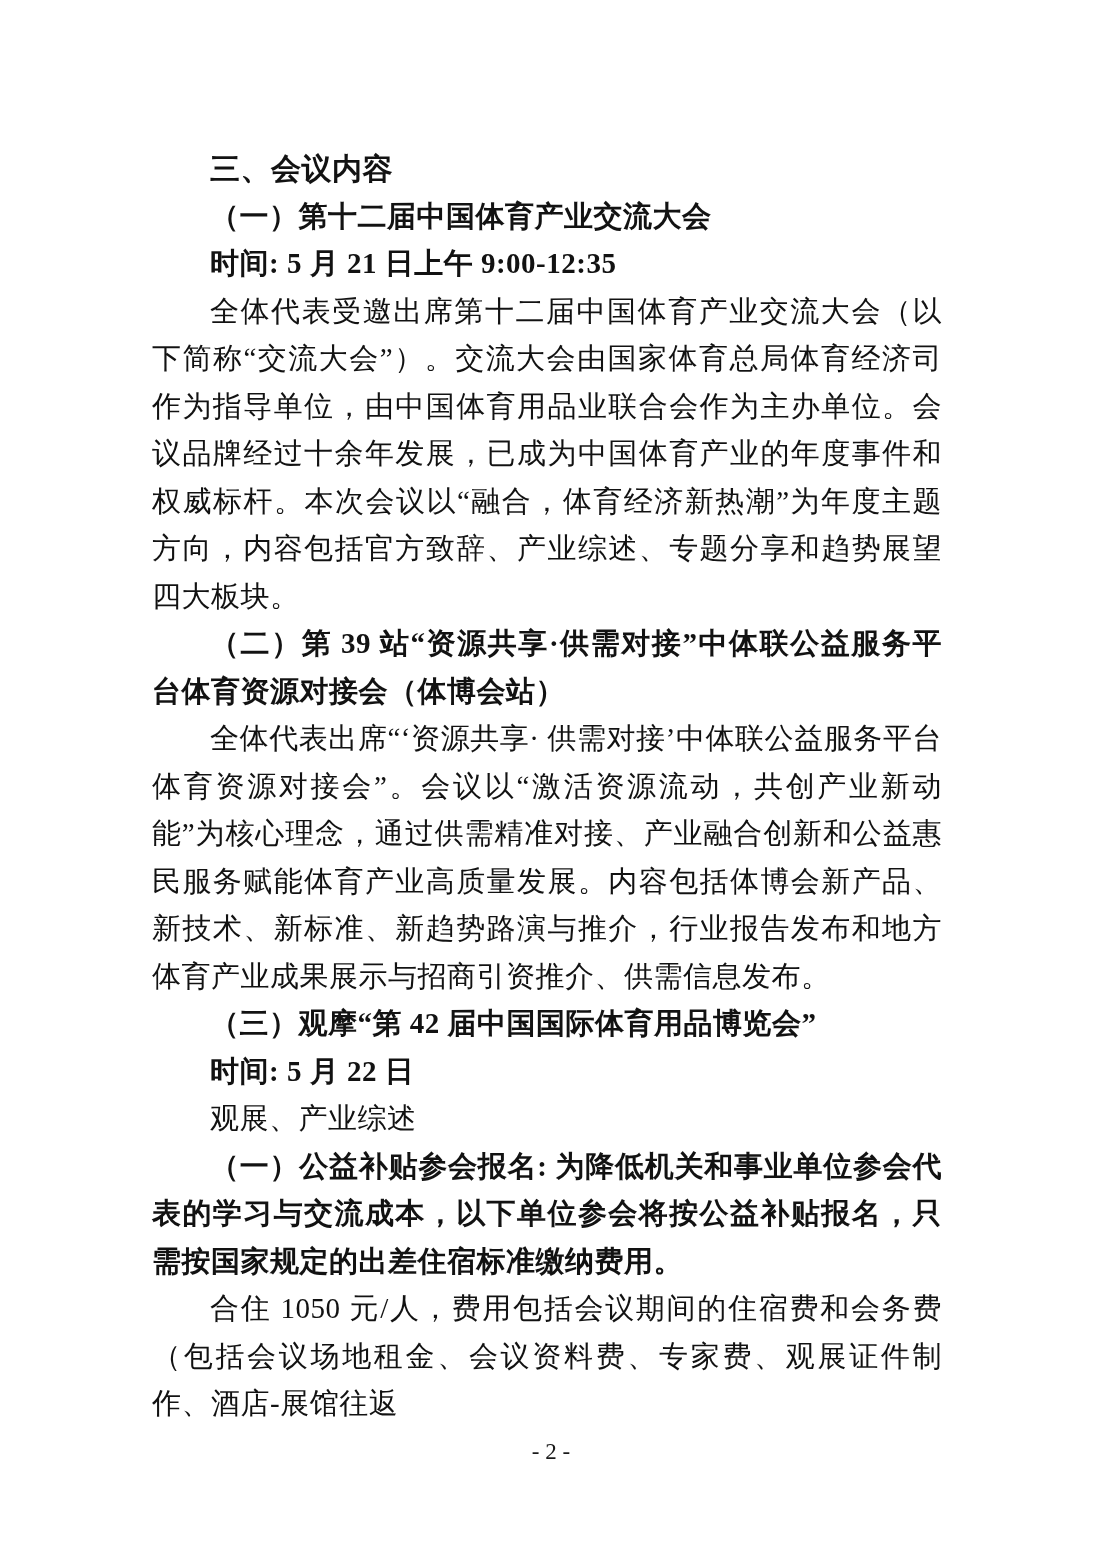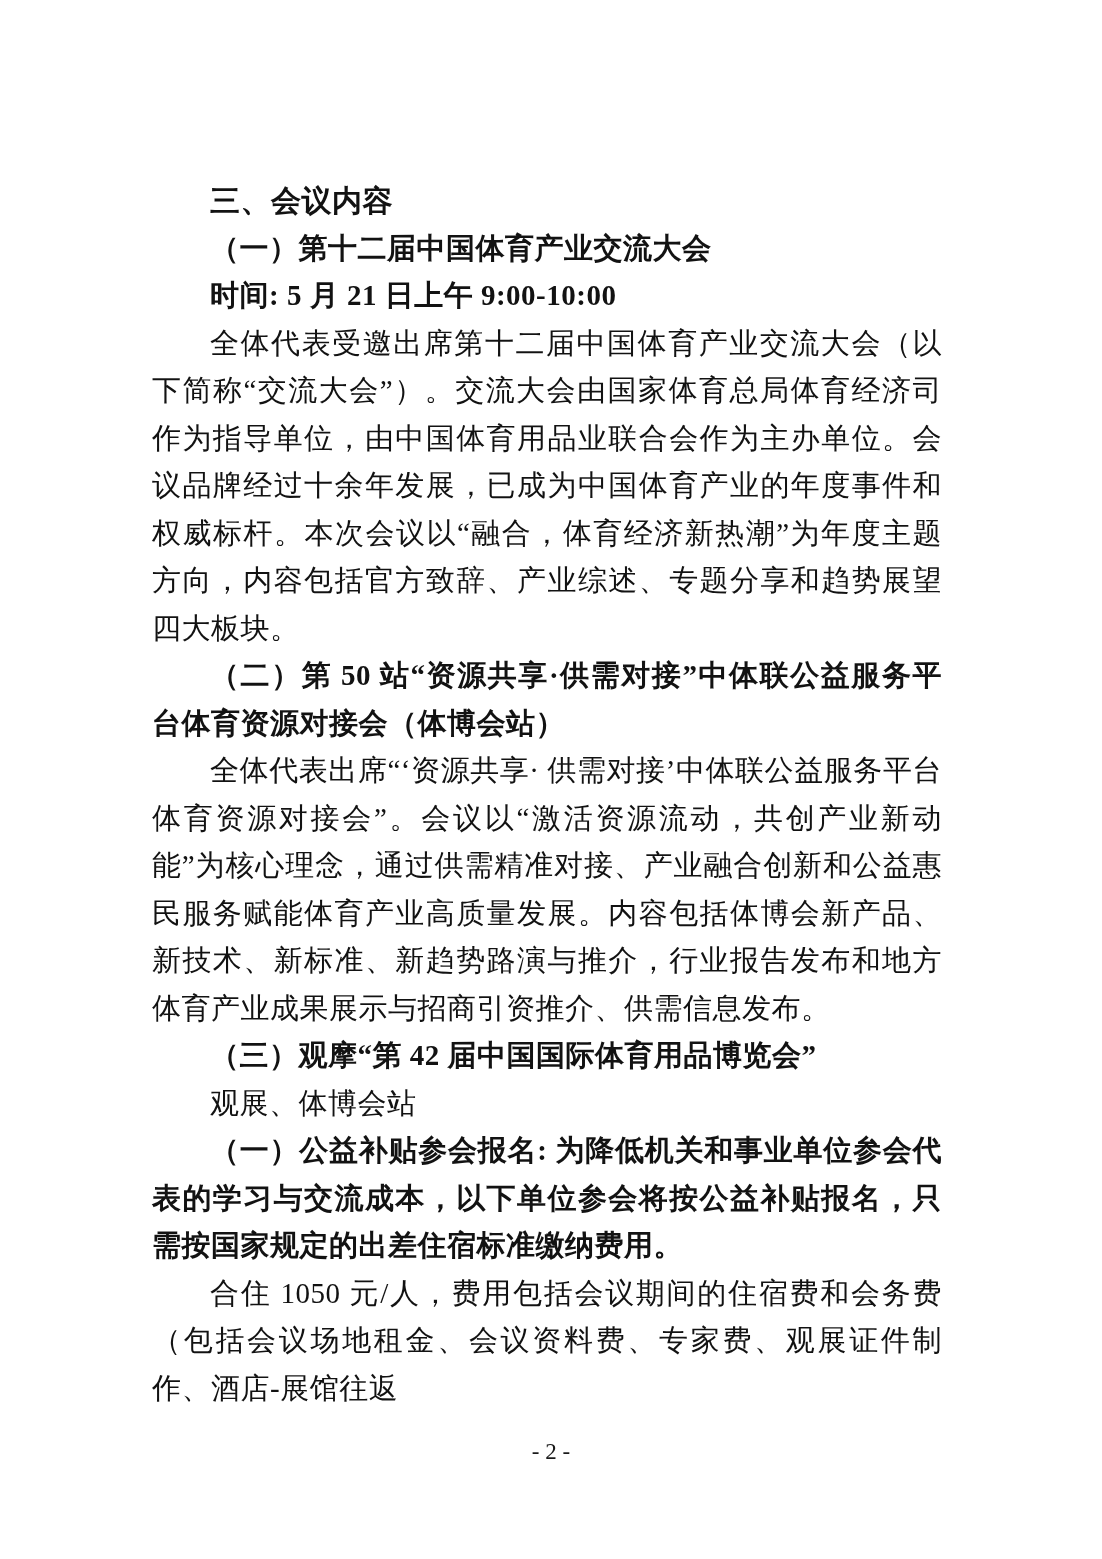--- a/index.html
+++ b/index.html
@@ -15,21 +15,20 @@
     background: #ffffff;
     color: #121212;
     font-family: "Liberation Serif", "DejaVu Serif", serif;
     overflow: hidden;
   }
   .content {
     position: absolute;
     left: 152px;
     top: 145px;
     width: 790px;
-    margin-top: 32px;
   }
   .content p {
     margin: 0;
     font-size: 29px;
     line-height: 47.5px;
     text-align: justify;
     text-justify: inter-character;
     text-indent: 58px;
     letter-spacing: 0.5px;
   }
@@ -65,28 +64,29 @@
   }
 </style>
 </head>
 <body>
 
 <div class="page">
   <div class="content">
 
     <p class="h-black">三、会议内容</p>
     <p class="h-bold">（一）第十二届中国体育产业交流大会</p>
-    <p class="time-line">时间: 5 月 21 日上午 9:00-10:00</p>
+    <p class="time-line">时间: 5 月 21 日上午 9:00-12:35</p>
     <p>全体代表受邀出席第十二届中国体育产业交流大会（以下简称“交流大会”）。交流大会由国家体育总局体育经济司作为指导单位，由中国体育用品业联合会作为主办单位。会议品牌经过十余年发展，已成为中国体育产业的年度事件和权威标杆。本次会议以“融合，体育经济新热潮”为年度主题方向，内容包括官方致辞、产业综述、专题分享和趋势展望四大板块。</p>
 
-    <p class="h-bold">（二）第 50 站“资源共享·供需对接”中体联公益服务平台体育资源对接会（体博会站）</p>
+    <p class="h-bold">（二）第 39 站“资源共享·供需对接”中体联公益服务平台体育资源对接会（体博会站）</p>
     <p>全体代表出席“‘资源共享· 供需对接’中体联公益服务平台体育资源对接会”。会议以“激活资源流动，共创产业新动能”为核心理念，通过供需精准对接、产业融合创新和公益惠民服务赋能体育产业高质量发展。内容包括体博会新产品、新技术、新标准、新趋势路演与推介，行业报告发布和地方体育产业成果展示与招商引资推介、供需信息发布。</p>
 
     <p class="h-bold">（三）观摩“第 42 届中国国际体育用品博览会”</p>
-    <p>观展、体博会站</p>
+    <p class="time-line">时间: 5 月 22 日</p>
+    <p>观展、产业综述</p>
 
     <p class="b-bold">（一）公益补贴参会报名: 为降低机关和事业单位参会代表的学习与交流成本，以下单位参会将按公益补贴报名，只需按国家规定的出差住宿标准缴纳费用。</p>
     <p>合住 1050 元/人，费用包括会议期间的住宿费和会务费（包括会议场地租金、会议资料费、专家费、观展证件制作、酒店-展馆往返</p>
 
   </div>
 
   <div class="page-number">- 2 -</div>
 </div>
 
 </body></html>

